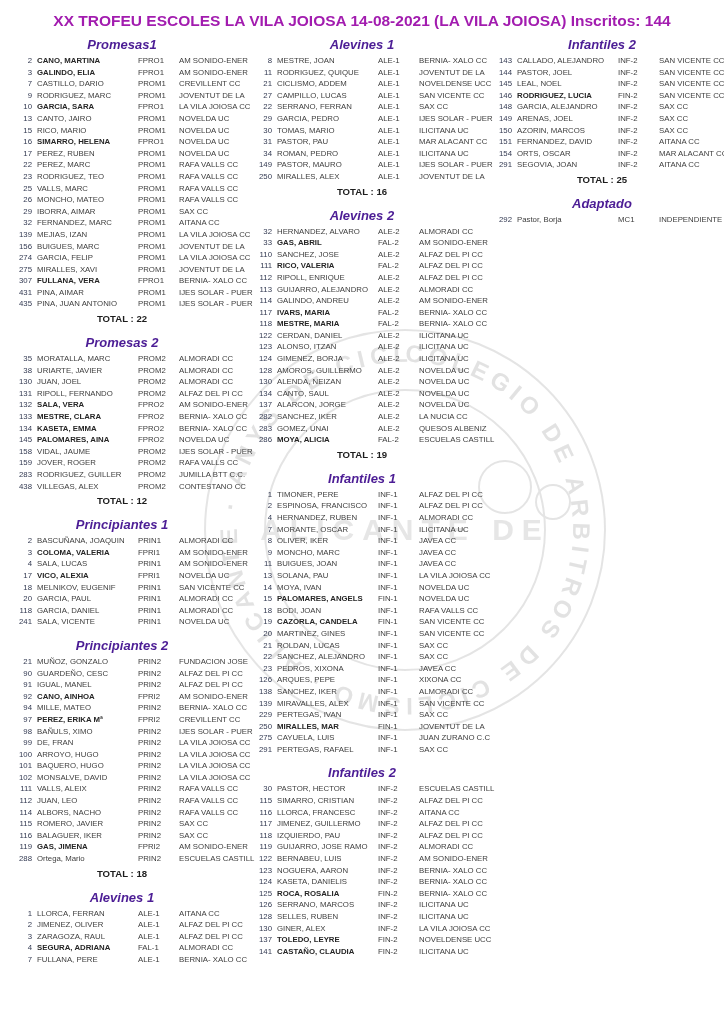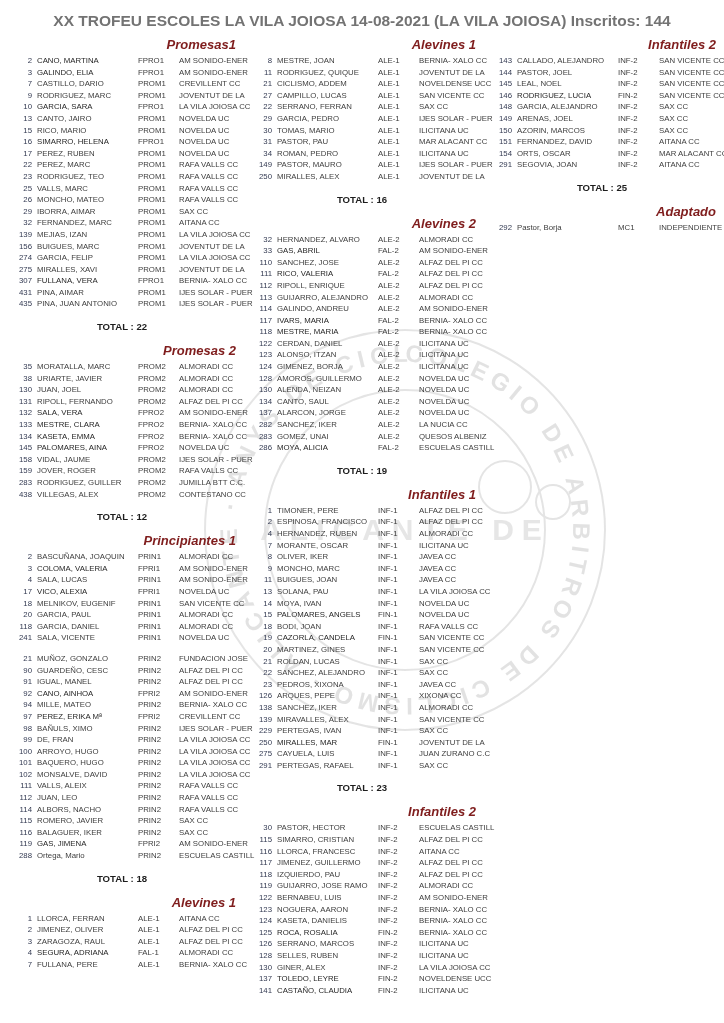--- a/index.html
+++ b/index.html
@@ -2,42 +2,42 @@
 <html><head>
 <meta charset="utf-8">
 <style>
   html,body { margin:0; padding:0; background:#ffffff; }
   .page {
     position:relative; width:724px; height:1023px; background:#ffffff;
     font-family:"Liberation Sans", sans-serif; overflow:hidden;
   }
   .doc-header {
     position:relative; z-index:2; text-align:center; padding-top:12px;
-    font-size:15.5px; font-weight:bold; color:#737373; letter-spacing:0px;
+    font-size:15.5px; font-weight:bold; color:#a21caf; letter-spacing:0px;
   }
   .columns {
     position:relative; z-index:2; display:flex; gap:12px; padding:6px 8px 0 8px;
   }
   .col { flex:1; min-width:0; }
   .section { margin-bottom:9px; }
   .sec-title {
-    text-align:right; color:#7f1d1d; font-weight:bold; font-style:italic;
+    text-align:center; color:#4c1d95; font-weight:bold; font-style:italic;
     font-size:13px; line-height:17px; margin-bottom:2px;
   }
   .row {
     display:grid; grid-template-columns:24px 96px 36px auto;
     column-gap:5px; font-size:7.8px; line-height:11.6px; color:#3d3d3d;
     white-space:nowrap;
   }
   .row span { overflow:visible; }
   .num { text-align:right; color:#333a52; }
-  .name.bold { font-weight:normal; color:#262626; }
+  .name.bold { font-weight:bold; color:#262626; }
   .total {
     text-align:center; font-weight:bold; font-size:9.6px; color:#1d1d1d;
-    line-height:13px; margin-top:10px;
+    line-height:13px; margin-top:2px;
   }
   .watermark {
     position:absolute; left:0; top:0; z-index:1; pointer-events:none;
   }
 </style>
 </head>
 <body>
 
 <div class="page">
 
@@ -318,20 +318,21 @@
             <span class="club">ALMORADI CC</span>
           </div>
           <div class="row">
             <span class="num">241</span>
             <span class="name">SALA, VICENTE</span>
             <span class="cat">PRIN1</span>
             <span class="club">NOVELDA UC</span>
           </div>
         </div>
         <div class="section">
+          <div class="sec-title">Principiantes 2</div>
           <div class="row">
             <span class="num">21</span>
             <span class="name">MUÑOZ, GONZALO</span>
             <span class="cat">PRIN2</span>
             <span class="club">FUNDACION JOSE</span>
           </div>
           <div class="row">
             <span class="num">90</span>
             <span class="name">GUARDEÑO, CESC</span>
             <span class="cat">PRIN2</span>
@@ -791,21 +792,20 @@
             <span class="name">CAYUELA, LUIS</span>
             <span class="cat">INF-1</span>
             <span class="club">JUAN ZURANO C.C</span>
           </div>
           <div class="row">
             <span class="num">291</span>
             <span class="name">PERTEGAS, RAFAEL</span>
             <span class="cat">INF-1</span>
             <span class="club">SAX CC</span>
           </div>
-          <div class="total">TOTAL : 23</div>
         </div>
         <div class="section">
           <div class="sec-title">Infantiles 2</div>
           <div class="row">
             <span class="num">30</span>
             <span class="name">PASTOR, HECTOR</span>
             <span class="cat">INF-2</span>
             <span class="club">ESCUELAS CASTILL</span>
           </div>
           <div class="row">

